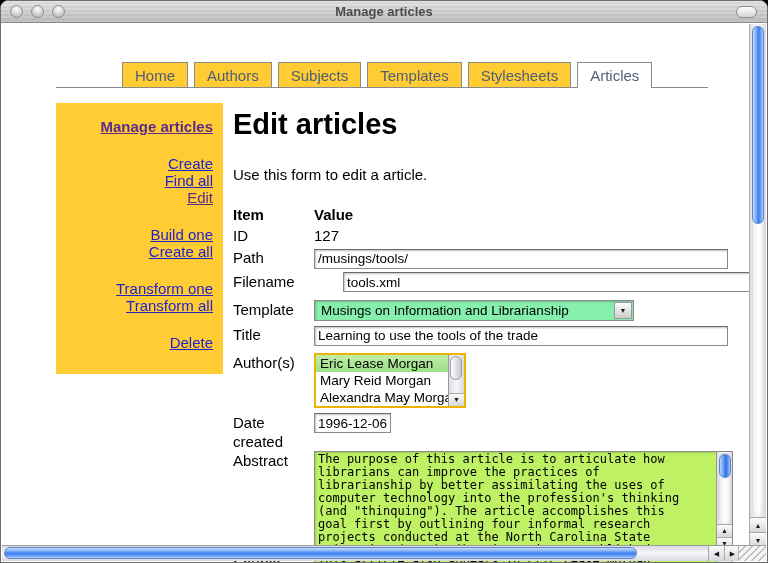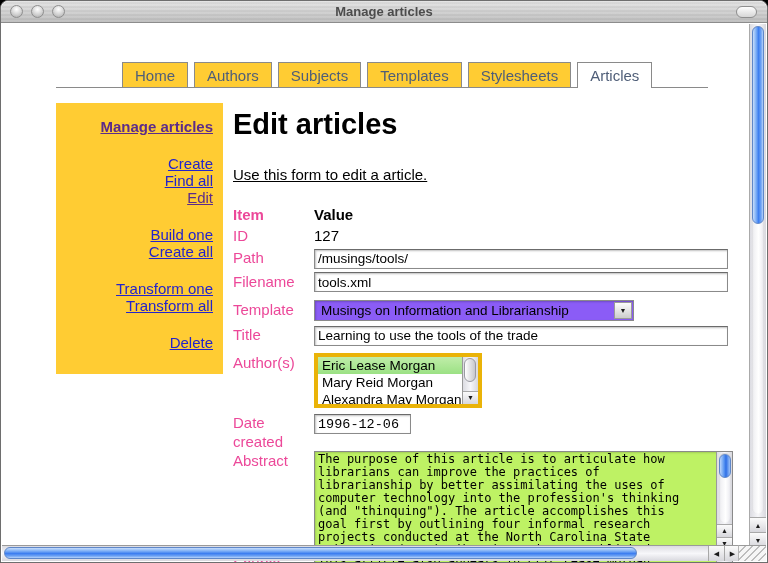--- a/index.html
+++ b/index.html
@@ -32,40 +32,40 @@
   .tab.active{background:#fff;margin-bottom:-1px;padding-bottom:4px;}
   
   .content-row{display:flex;margin-top:15px;margin-left:54px;align-items:flex-start;}
   .sidebar{width:167px;background:#FFCC33;padding:15px 10px 23px 6px;text-align:right;flex:none;}
   .slink{display:block;color:#2323cc;text-decoration:underline;font-size:15px;line-height:17px;cursor:pointer;}
   .slink.visited{color:#5c2b8a;}
   .slink.bold{font-weight:bold;}
   .sgap{height:20px;}
   .main{margin-left:10px;width:517px;}
   .main h1{font-size:29px;line-height:34px;margin:4px 0 0;font-weight:bold;color:#000;}
-  .intro{font-size:15px;line-height:19px;margin:24px 0 0;text-decoration:underline;}
+  .intro{font-size:15px;line-height:19px;margin:24px 0 0;}
   .frm{margin-top:21px;}
   .row{display:flex;align-items:flex-start;}
-  .lbl{width:81px;flex:none;font-size:15px;line-height:19px;color:#ec4899;}
+  .lbl{width:81px;flex:none;font-size:15px;line-height:19px;color:#000000;}
   .val{font-size:15px;line-height:19px;}
   .hdr .lbl,.hdr .val{font-weight:bold;}
   .mb2{margin-bottom:2px;}.mb3{margin-bottom:3px;}.mb4{margin-bottom:4px;}
-  .mb5{margin-bottom:5px;}.mb7{margin-bottom:7px;}.mb8{margin-bottom:8px;}
+  .mb5{margin-bottom:5px;}.mb7{margin-bottom:7px;}.mb8{margin-bottom:8px;gap:29px;}
   
   .ti{height:20px;width:414px;border:1px solid #8a8a8a;border-top-color:#6b6b6b;background:#fff;
       box-shadow:inset 1px 1px 2px rgba(0,0,0,.25);
       font:13.5px "Liberation Sans",sans-serif;padding:2px 3px;color:#000000;}
-  .ti.date{width:97px;font-family:Liberation Mono, monospace;}
-  .sel{width:320px;height:21px;border:1px solid #8a8a8a;background:#8b5cf6;display:flex;align-items:center;
+  .ti.date{width:77px;}
+  .sel{width:320px;height:21px;border:1px solid #8a8a8a;background:#86efac;display:flex;align-items:center;
       box-shadow:inset 1px 1px 2px rgba(0,0,0,.2);cursor:pointer;}
   .sel-text{flex:1;font-size:13.5px;padding-left:6px;white-space:nowrap;overflow:hidden;}
   .sel-btn{width:18px;height:17px;margin-right:1px;border:1px solid #9a9a9a;flex:none;
       background:linear-gradient(#fdfdfd,#cccccc);display:flex;align-items:center;justify-content:center;}
   .arrow-glyph{font-size:7px;color:#1a1a1a;line-height:1;}
-  .listbox{width:168px;height:55px;border:4px solid #eab308;background:#fff;display:flex;}
+  .listbox{width:152px;height:55px;border:2px solid #eab308;background:#fff;display:flex;}
   .list-items{flex:1;overflow:hidden;}
   .li{height:17px;line-height:17px;font-size:13.5px;padding-left:4px;white-space:nowrap;cursor:default;}
   .li.selected{background:linear-gradient(#c0eda9,#9be184);}
   .list-scroll{width:16px;flex:none;border-left:1px solid #9a9a9a;position:relative;
       background:linear-gradient(to right,#dcdce2,#f7f7fa 50%,#d8d8de);}
   .list-thumb{position:absolute;top:1px;left:1px;width:12px;height:24px;border-radius:7px;
       background:linear-gradient(to right,#ffffff,#c7c7cd);border:1px solid #9a9aa2;}
   .list-btn{position:absolute;bottom:0;left:0;right:0;height:13px;border-top:1px solid #a8a8a8;
       background:linear-gradient(#fbfbfb,#d7d7dc);display:flex;align-items:center;justify-content:center;}
   .tarea{width:419px;border:1px solid #8a8a8a;background:#bef264;display:flex;

